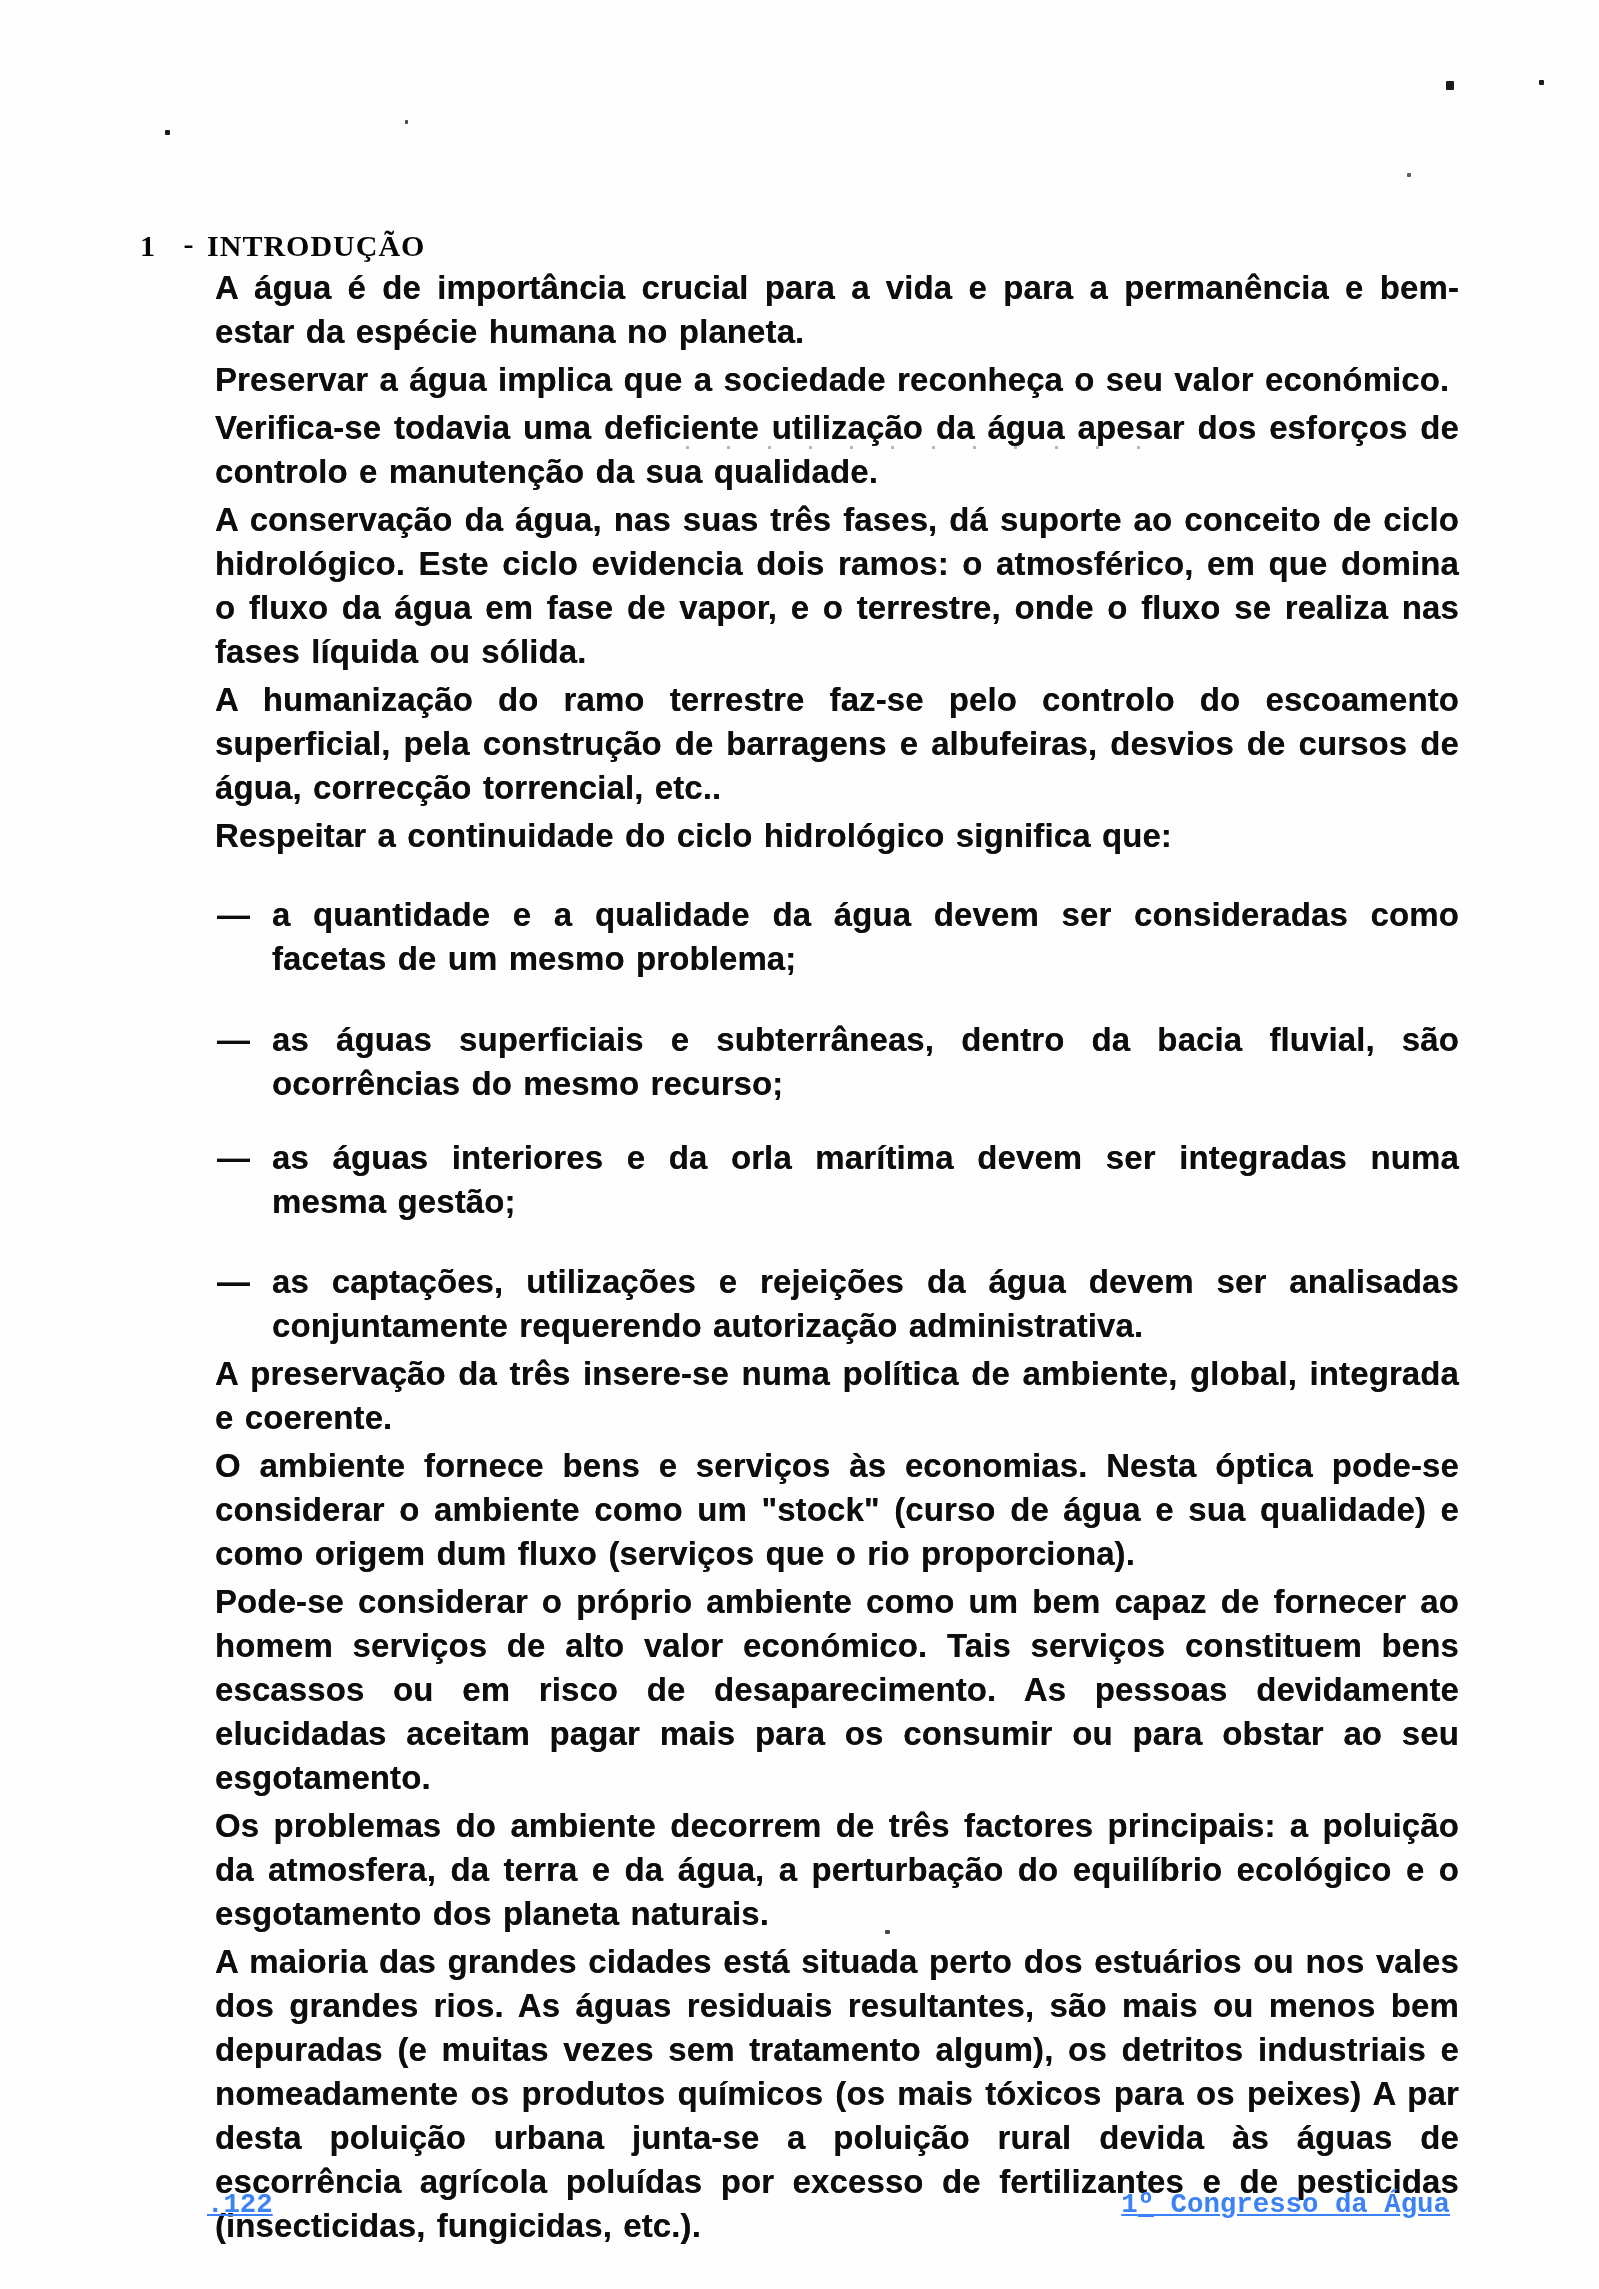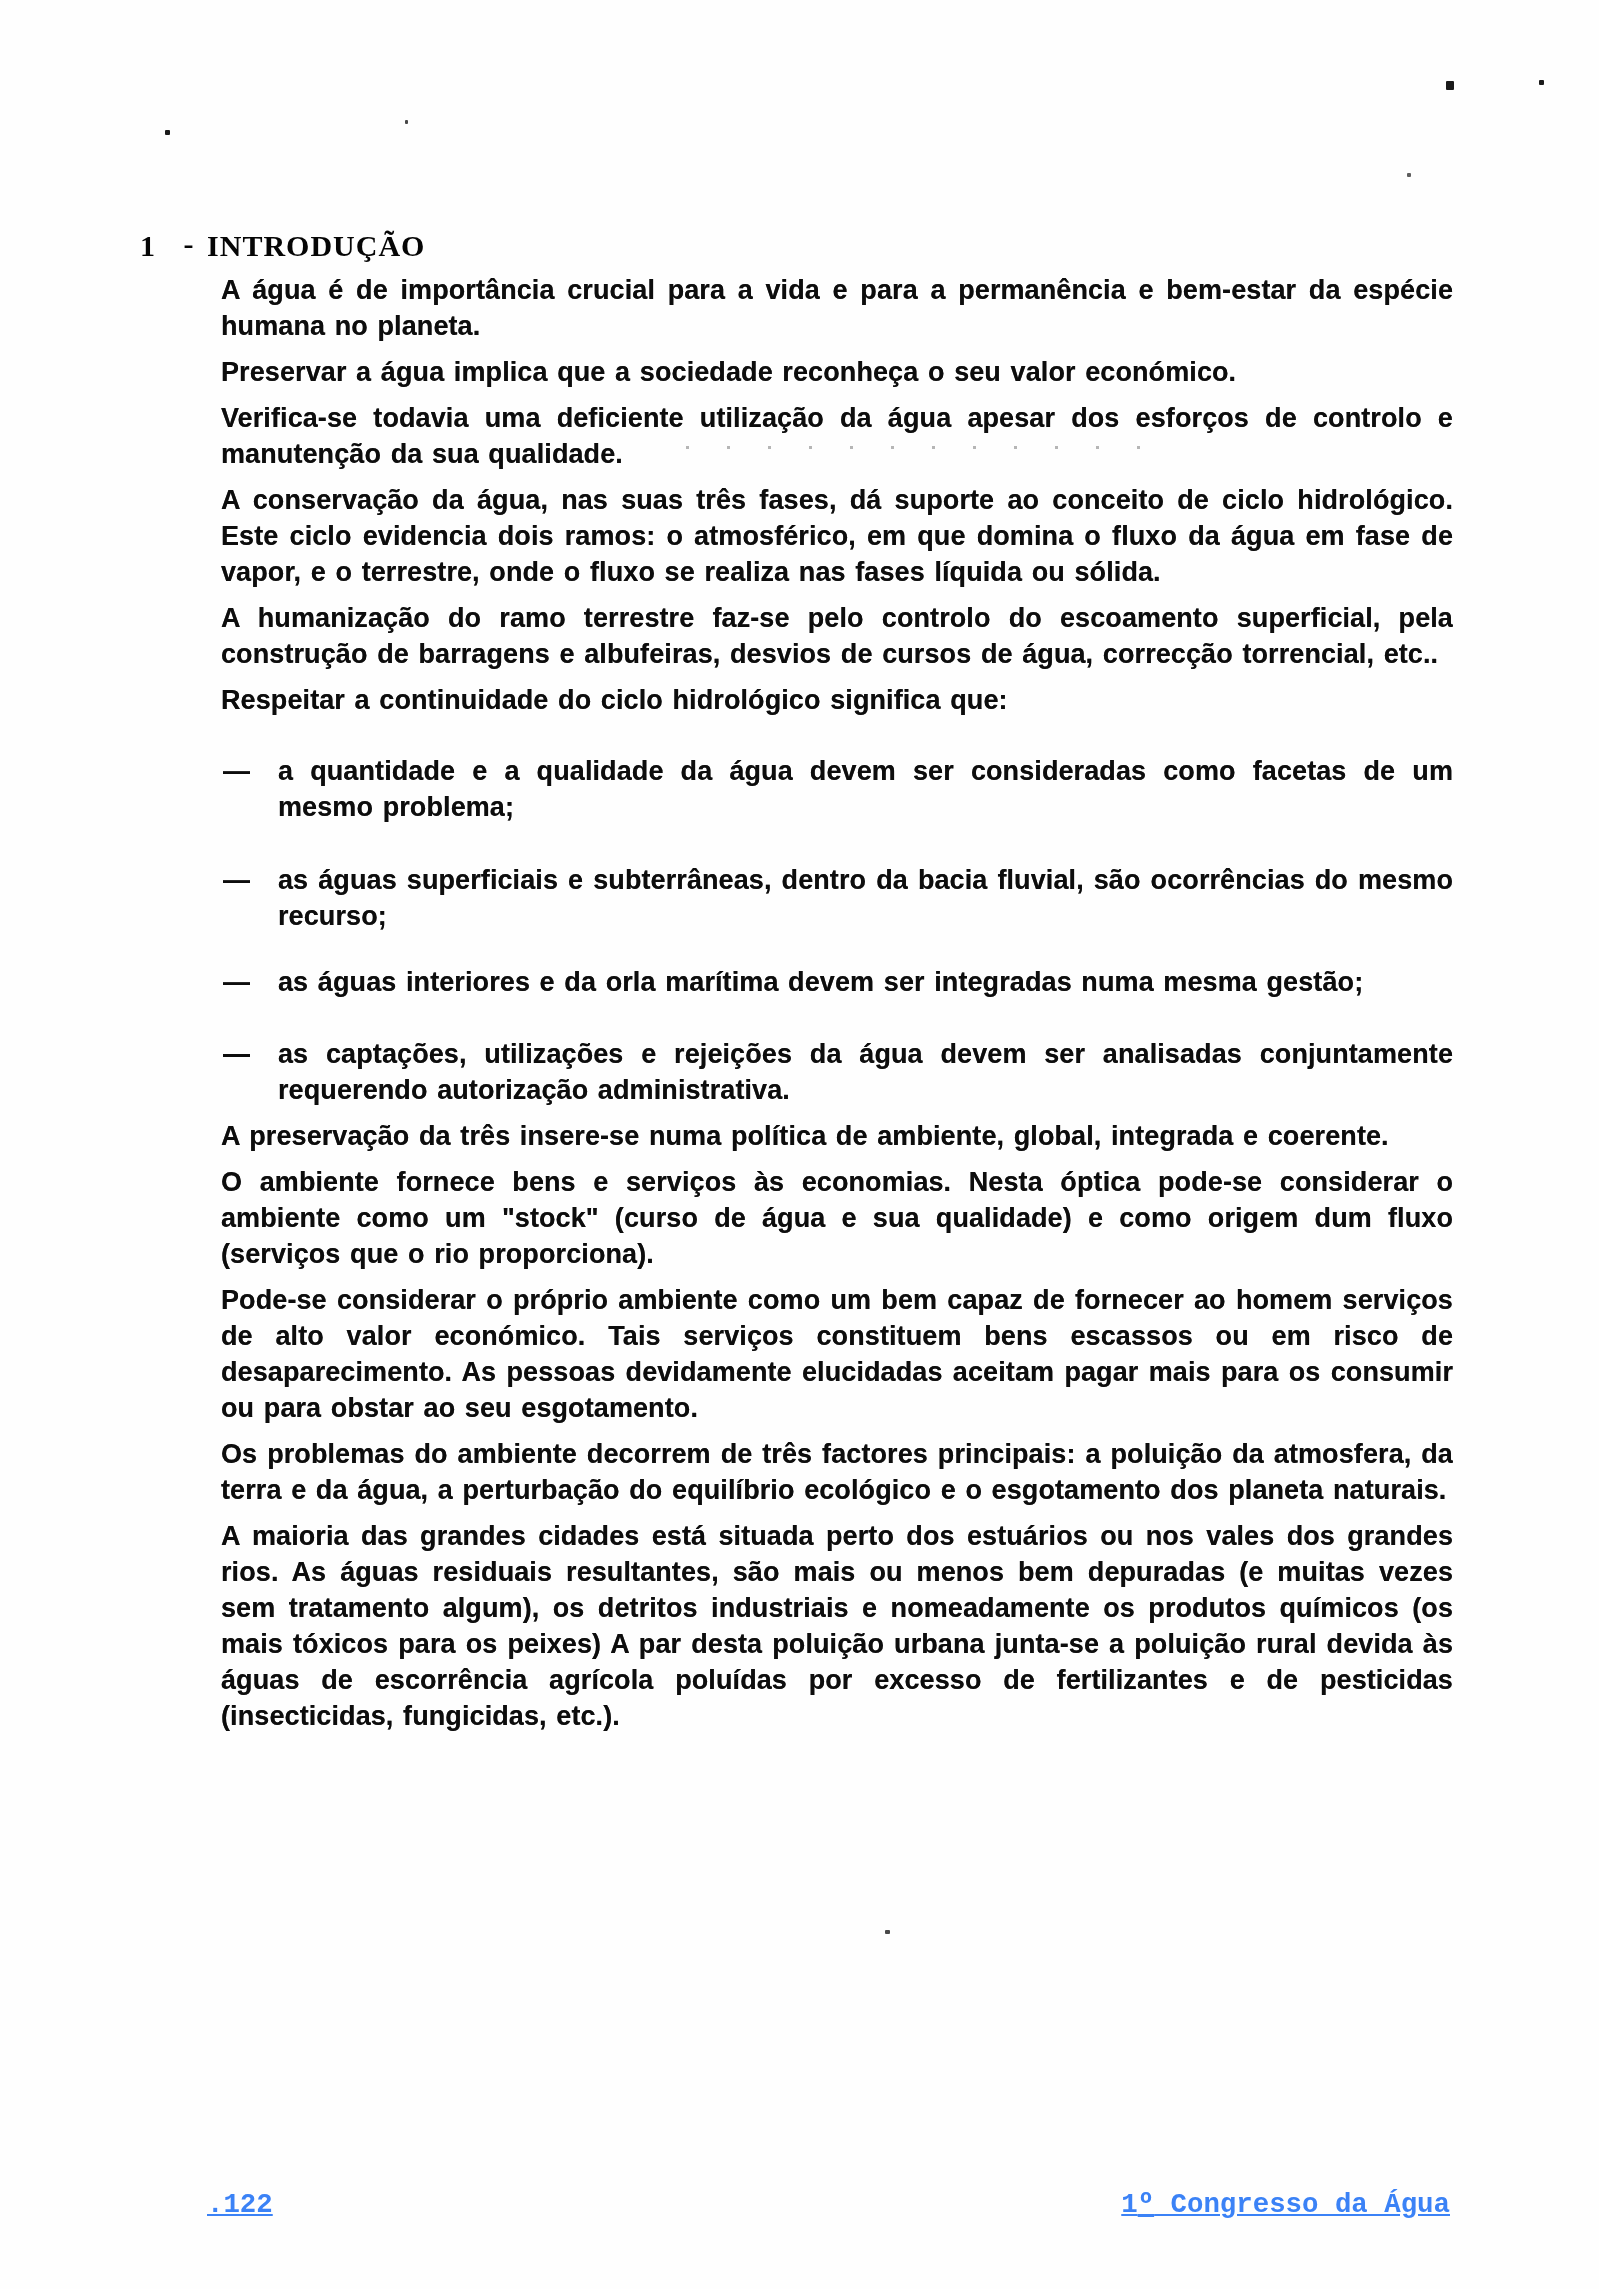--- a/index.html
+++ b/index.html
@@ -25,27 +25,27 @@
     font-size: 30px;
     line-height: 33px;
     letter-spacing: 1px;
     color: #050505;
     white-space: nowrap;
   }
   .heading .num { position: absolute; left: -71px; top: 0; }
   .heading .sep { position: absolute; left: -27.4px; top: -2px; font-weight: 700; }
   .heading .ttl { margin-left: -3.9px; }
   p.body, .bullet {
-    font-size: 27px;
+    font-size: 33px;
     font-weight: 700;
-    line-height: 36px;
+    line-height: 44px;
     letter-spacing: 0.1px;
     word-spacing: 2px;
     text-align: justify;
-    margin: 10px;
+    margin: 4px;
     text-shadow: 0 0 0.5px rgba(0,0,0,0.65);
   }
   .mt-42 { margin-top: 41px; } .mt-33 { margin-top: 32px; }
   .mt-34 { margin-top: 33px; } .mt-29 { margin-top: 28px; }
   .mt-39 { margin-top: 38px; } .mt-36 { margin-top: 35px; }
   .mt-38 { margin-top: 37px; } .mt-31 { margin-top: 30px; }
   .mt-37 { margin-top: 36px; } .mt-30 { margin-top: 29px; }
   .mt-26 { margin-top: 25.5px; }
   .bullet {
     position: relative;

